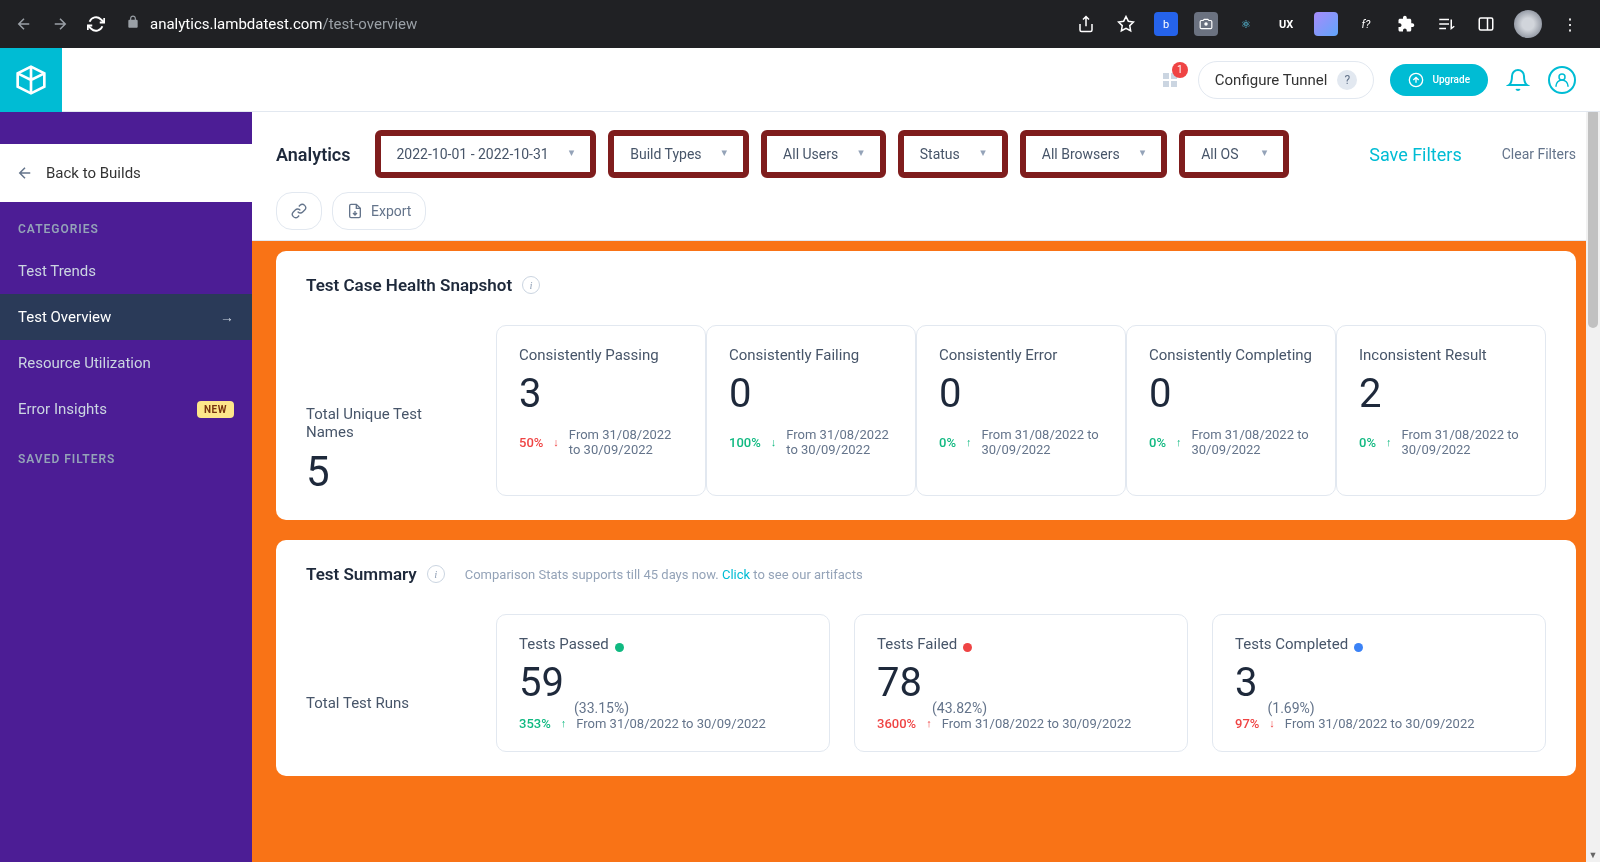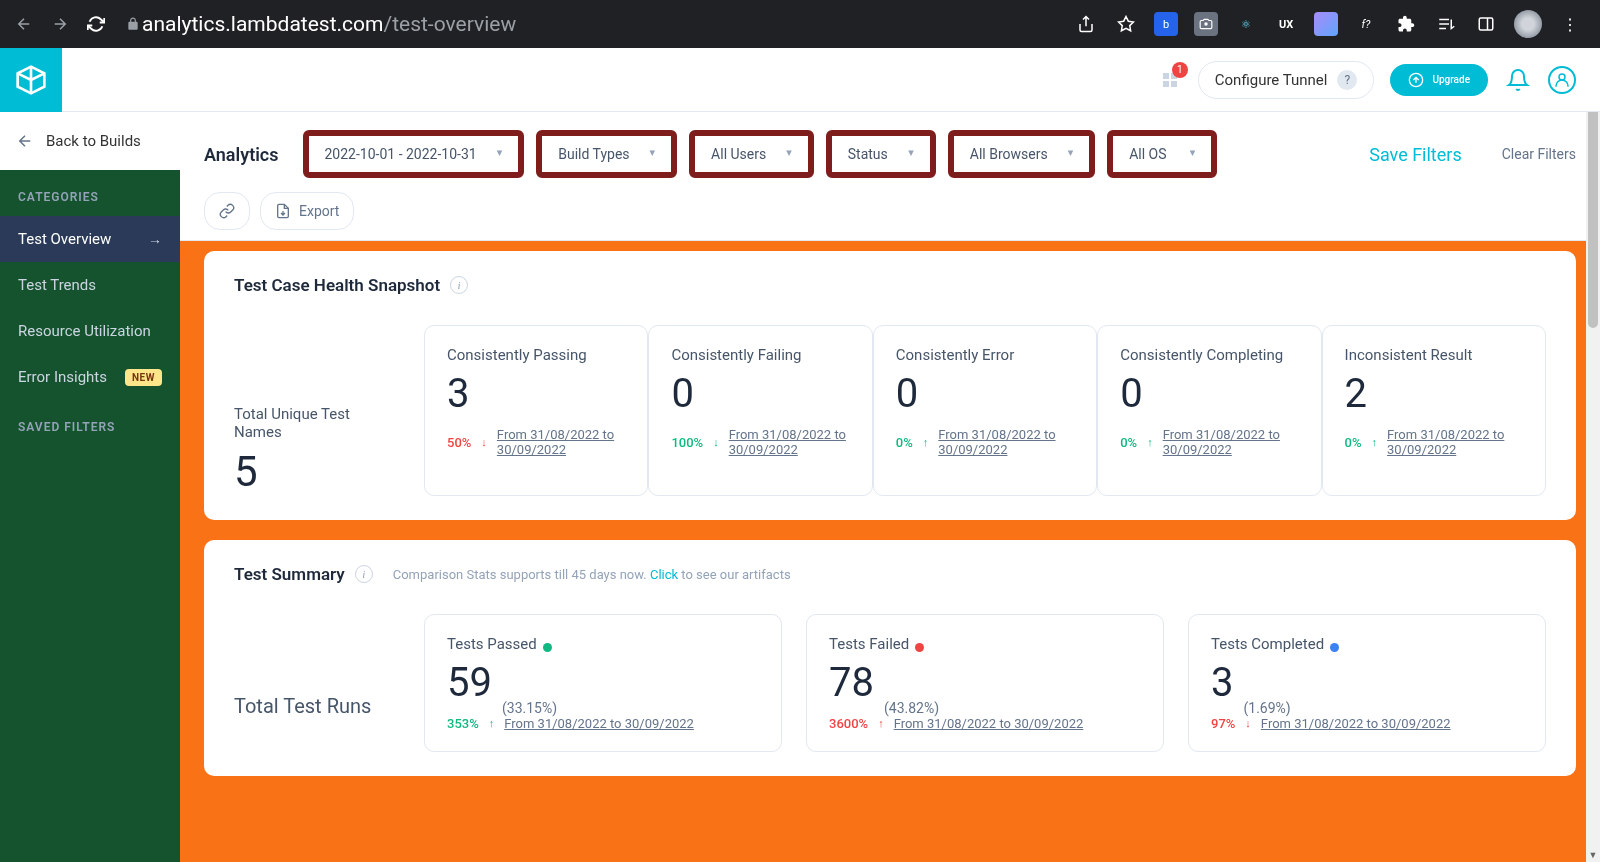--- a/index.html
+++ b/index.html
@@ -2,37 +2,37 @@
 <html><head>
   <meta charset="utf-8">
   <style>
     * { margin: 0; padding: 0; box-sizing: border-box; font-family: -apple-system, BlinkMacSystemFont, "Segoe UI", Roboto, sans-serif; }
     body { background: #f5f5f5; width: 1600px; height: 862px; overflow: hidden; }
     
     
     .browser-chrome { height: 48px; background: #202124; display: flex; align-items: center; padding: 0 10px; gap: 8px; }
     .nav-arrow { width: 28px; height: 28px; display: flex; align-items: center; justify-content: center; color: #9aa0a6; cursor: pointer; border-radius: 50%; }
     .reload-icon { width: 28px; height: 28px; display: flex; align-items: center; justify-content: center; color: #fff; cursor: pointer; }
-    .url-bar { flex: 1; display: flex; align-items: flex-end; gap: 2px; margin-left: 8px; color: #9aa0a6; font-size: 21px; }
+    .url-bar { flex: 1; display: flex; align-items: flex-end; gap: 10px; margin-left: 8px; color: #9aa0a6; font-size: 15px; }
     .url-secure { color: #9aa0a6; }
     .url-domain { color: #fff; }
     .url-path { color: #9aa0a6; }
     .chrome-actions { display: flex; align-items: center; gap: 16px; margin-left: auto; padding-right: 8px; }
     .chrome-icon { width: 24px; height: 24px; display: flex; align-items: center; justify-content: center; color: #fff; cursor: pointer; }
     .ext-icon { width: 24px; height: 24px; border-radius: 4px; display: flex; align-items: center; justify-content: center; font-size: 11px; color: #fff; }
     .avatar-chrome { width: 28px; height: 28px; border-radius: 50%; background: #5f6368; }
     
     
     .app { display: flex; height: calc(100% - 48px); }
     
     
     .logo-col { width: 62px; height: 64px; background: #00bcd4; display: flex; align-items: center; justify-content: center; position: absolute; top: 48px; left: 0; z-index: 10; }
     .logo-col svg { width: 32px; height: 32px; }
     
-    .sidebar { width: 180px; background: #14532d; color: #fff; display: flex; flex-direction: column; padding-top: 64px; }
+    .sidebar { width: 252px; background: #4c1d95; color: #fff; display: flex; flex-direction: column; padding-top: 96px; }
     .back-builds { display: flex; align-items: center; gap: 12px; padding: 20px 16px; color: #333; background: #fff; font-size: 15px; cursor: pointer; }
     .back-builds-wrapper { background: #fff; }
     .side-section-label { color: #94a3b8; font-size: 12px; font-weight: 600; letter-spacing: 1px; padding: 20px 18px 12px; }
     .side-item { padding: 14px 18px; font-size: 15px; color: #cbd5e1; cursor: pointer; display: flex; align-items: center; justify-content: space-between; }
     .side-item.active { background: #2a3a58; color: #fff; }
     .side-item .arrow-r { color: #cbd5e1; font-size: 14px; }
     .new-badge { background: #fde68a; color: #78350f; font-size: 10px; font-weight: 700; padding: 3px 7px; border-radius: 4px; letter-spacing: 0.5px; }
     
     
     .top-header { height: 64px; background: #fff; display: flex; align-items: center; justify-content: flex-end; padding: 0 24px; gap: 16px; position: absolute; top: 48px; left: 62px; right: 0; z-index: 5; border-bottom: 1px solid #e2e8f0; }
@@ -72,28 +72,28 @@
     .metric-card { border: 1px solid #e2e8f0; border-radius: 10px; padding: 20px 22px; }
     .metric-label { font-size: 15px; color: #475569; margin-bottom: 6px; }
     .metric-val { font-size: 40px; font-weight: 400; color: #1e293b; margin-bottom: 10px; }
     .metric-meta { display: flex; align-items: center; gap: 10px; font-size: 13px; }
     .pct { font-weight: 500; }
     .pct.red { color: #ef4444; }
     .pct.green { color: #10b981; }
     .arrow-ind { font-size: 11px; }
     .arrow-ind.red { color: #ef4444; }
     .arrow-ind.green { color: #10b981; }
-    .date-range { color: #64748b; text-decoration: underline; }
+    .date-range { color: #64748b; }
     
     .summary-note { color: #94a3b8; font-size: 13px; margin-left: 10px; }
     .summary-note a { color: #00bcd4; cursor: pointer; }
     
     .summary-grid { display: flex; gap: 30px; margin-top: 30px; }
     .summary-left { width: 160px; padding-top: 80px; }
-    .summary-left-label { font-size: 20px; color: #475569; }
+    .summary-left-label { font-size: 15px; color: #475569; }
     .summary-cards { flex: 1; display: grid; grid-template-columns: repeat(3, 1fr); gap: 24px; }
     .dot { width: 9px; height: 9px; border-radius: 50%; display: inline-block; margin-left: 6px; }
     .dot.green { background: #10b981; }
     .dot.red { background: #ef4444; }
     .dot.blue { background: #3b82f6; }
     .metric-label-row { display: flex; align-items: center; }
     .big-val-row { display: flex; align-items: flex-end; gap: 10px; }
     .sub-pct { color: #64748b; font-size: 14px; }
     
     
@@ -220,26 +220,26 @@
   <div class="sidebar">
     <div class="back-builds-wrapper">
       <div class="back-builds">
         <svg width="18" height="18" viewBox="0 0 24 24" fill="none" stroke="#64748b" stroke-width="2">
             <path d="M19 12H5M12 19l-7-7 7-7"></path>
           </svg>
         <span>Back to Builds</span>
       </div>
     </div>
     <div class="side-section-label">CATEGORIES</div>
+    <div class="side-item">
+      <span>Test Trends</span>
+    </div>
     <div class="side-item active">
       <span>Test Overview</span>
       <span class="arrow-r">→</span>
-    </div>
-    <div class="side-item">
-      <span>Test Trends</span>
     </div>
     <div class="side-item">
       <span>Resource Utilization</span>
     </div>
     <div class="side-item">
       <span>Error Insights</span>
       <span class="new-badge">NEW</span>
     </div>
     <div class="side-section-label">SAVED FILTERS</div>
   </div>

